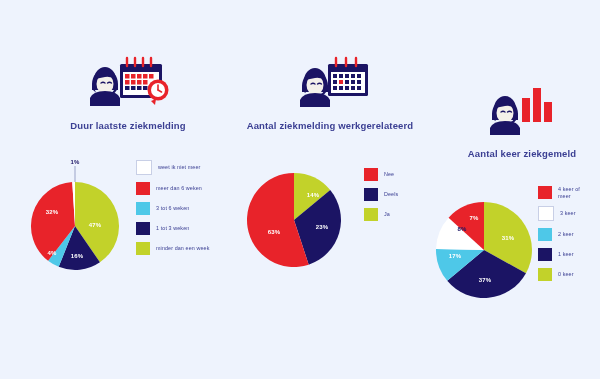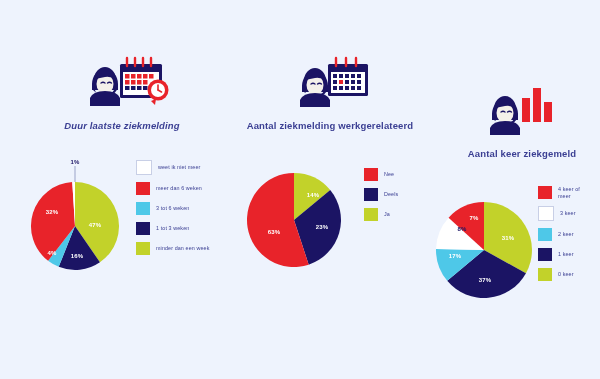--- a/index.html
+++ b/index.html
@@ -46,21 +46,21 @@
     position: absolute;
     top: 120px;
     width: 100%;
     text-align: center;
     color: #3b3f93;
     font-size: 9.5px;
     font-weight: bold;
     line-height: 12px;
     letter-spacing: 0.15px;
   }
-  #panel-0 .chart-title { padding-left: 2px; font-style: italic; }
+  #panel-0 .chart-title { padding-left: 8px; }
   #panel-1 .chart-title { padding-left: 4px; }
   #panel-2 .chart-title { padding-left: 12px; }
 
   .pie-wrap {
     position: absolute;
   }
   #panel-0 .pie-wrap { left: 18px; top: 158px; }
   #panel-1 .pie-wrap { left: 8px;  top: 166px; }
   #panel-2 .pie-wrap { left: 6px;  top: 166px; }
 

